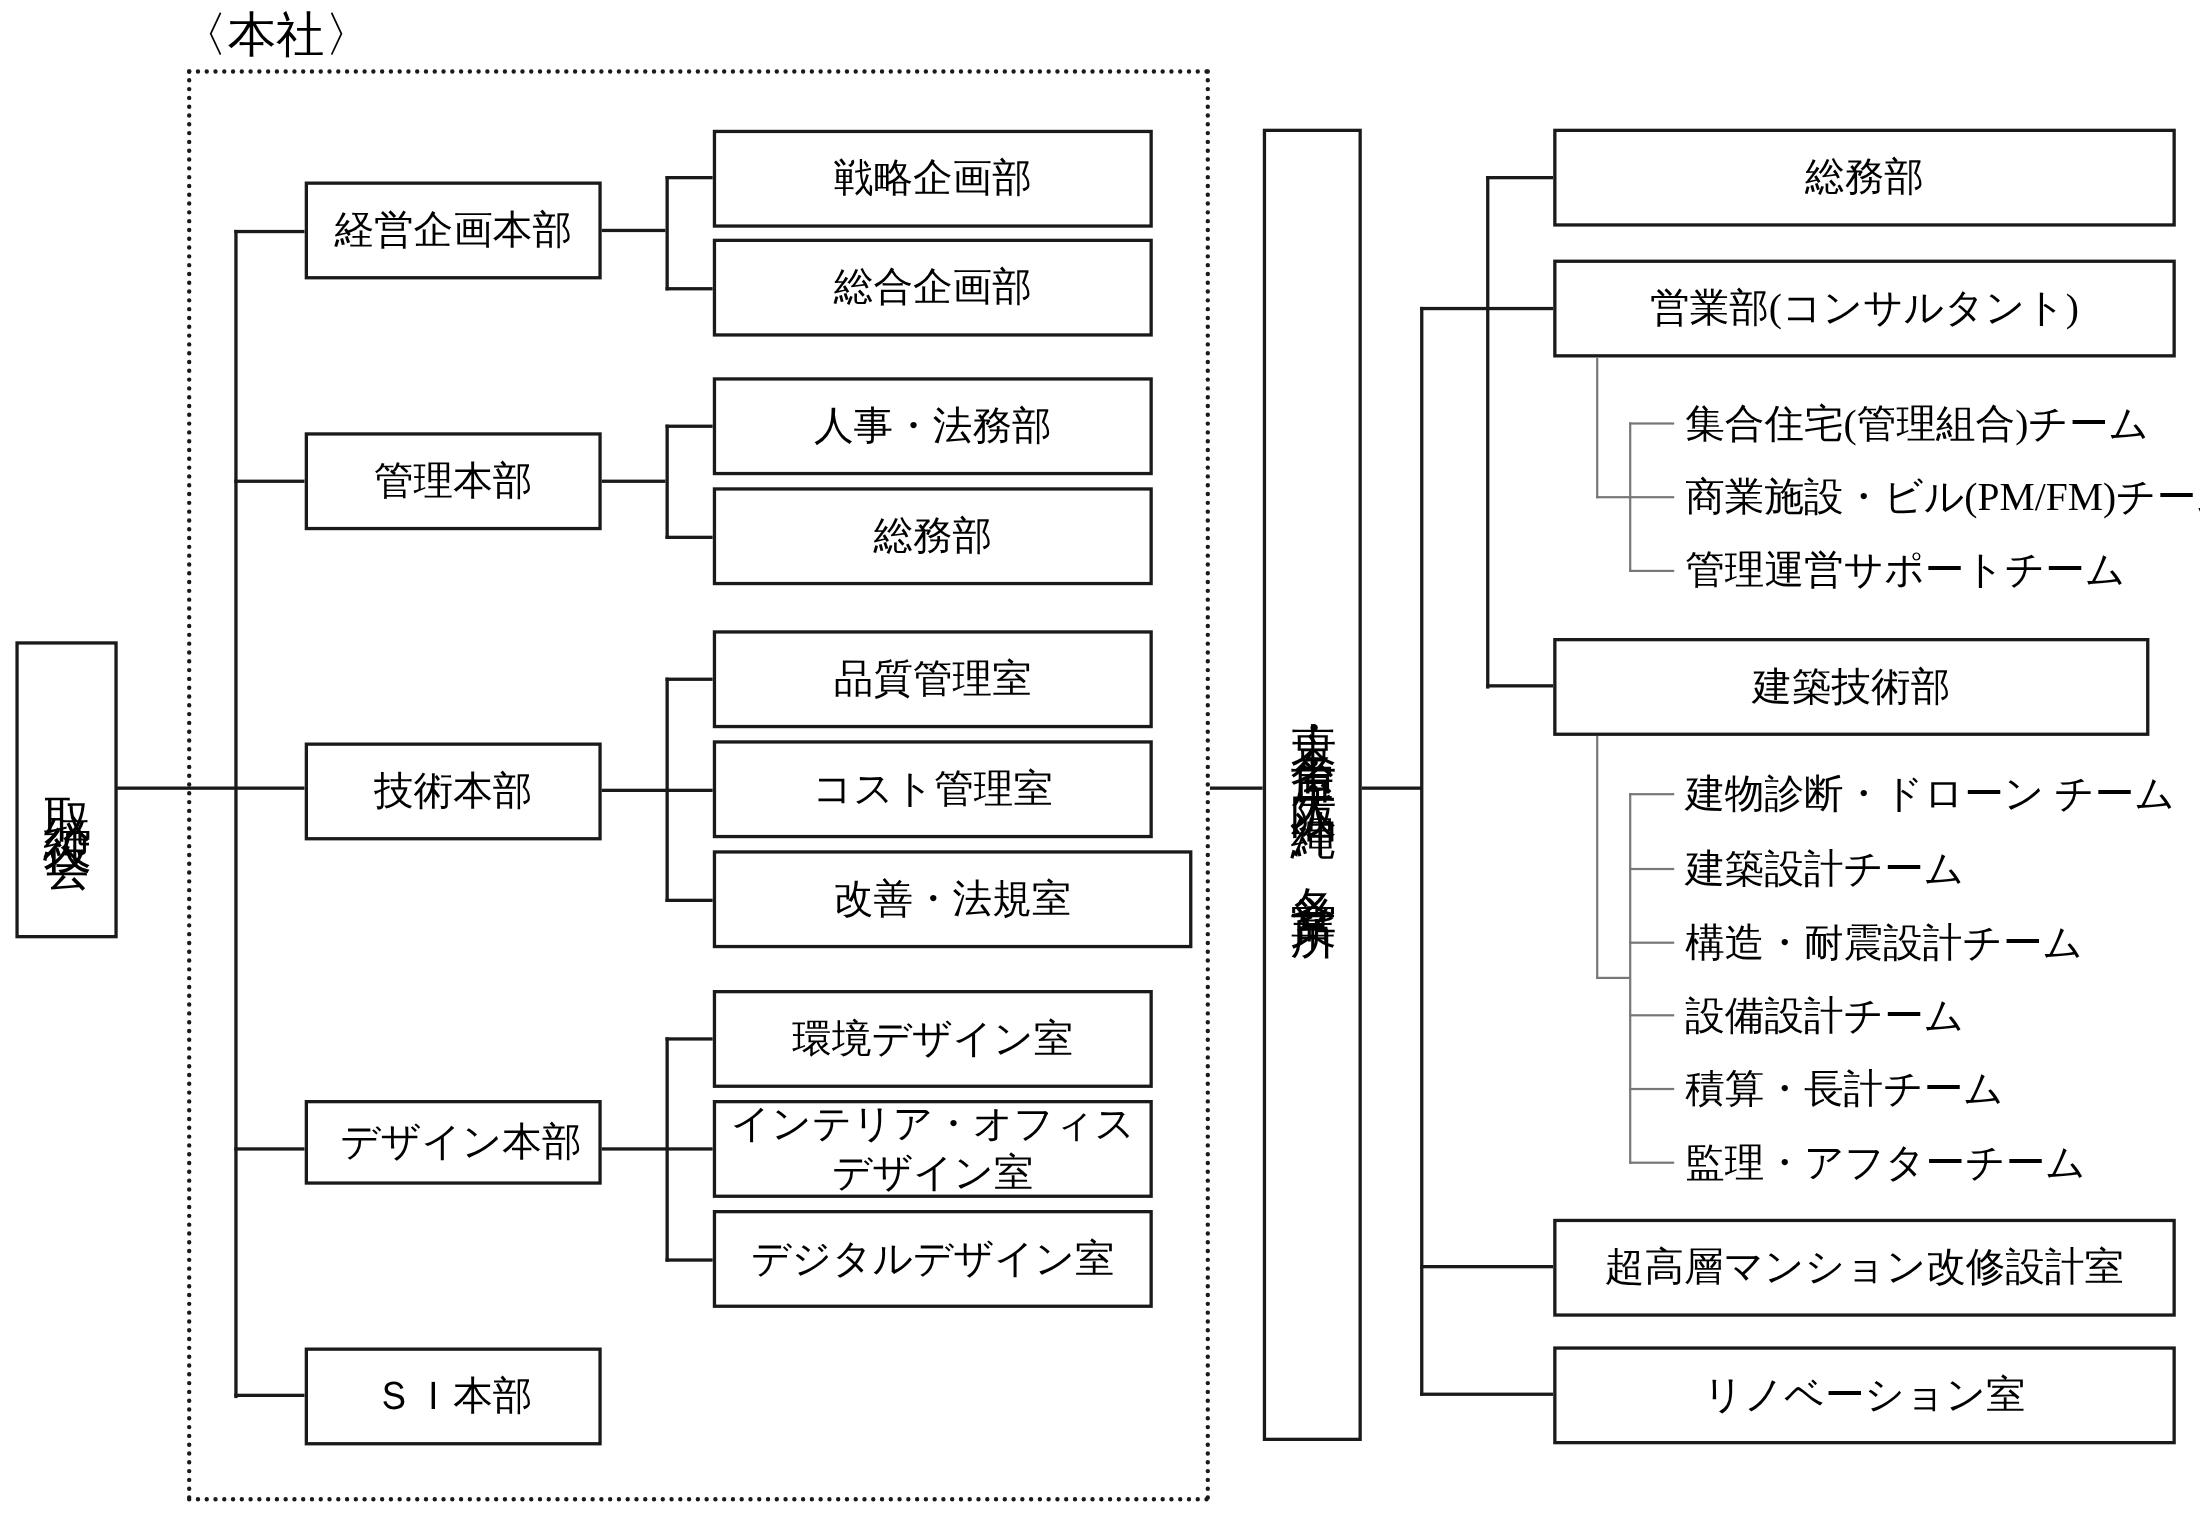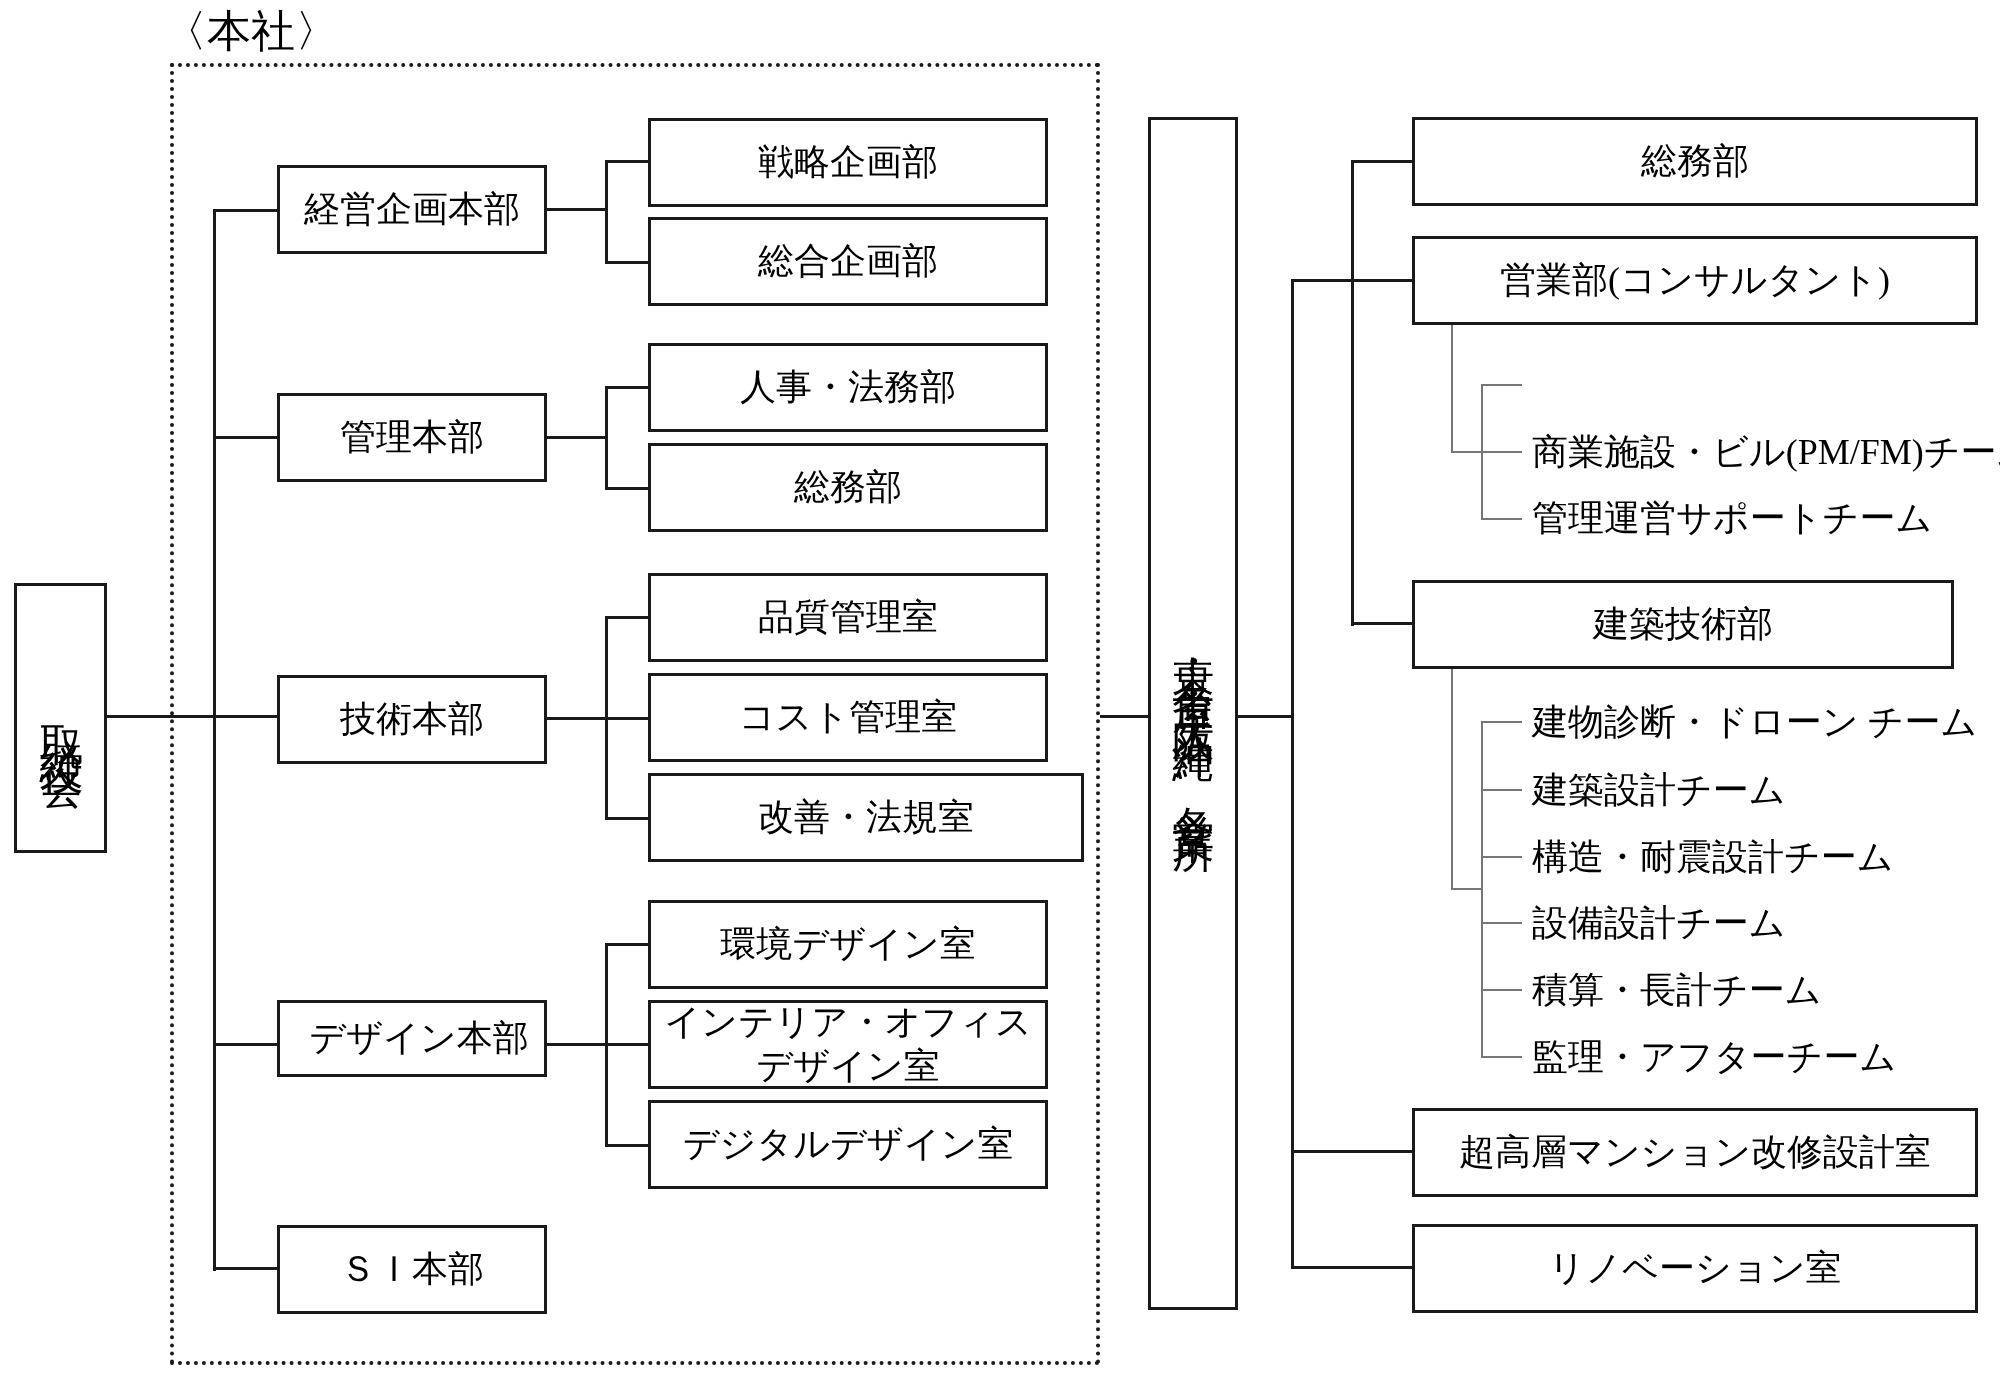--- a/index.html
+++ b/index.html
@@ -104,20 +104,21 @@
   <div class="box" style="left:1412px;top:580px;width:542px;height:89px;">建築技術部</div>
   <div class="box" style="left:1412px;top:1108px;width:566px;height:89px;">超高層マンション改修設計室</div>
   <div class="box" style="left:1412px;top:1224px;width:566px;height:89px;">リノベーション室</div>
 
   <div class="v team" style="left:1451px;top:325px;width:2px;height:128px;"></div>
   <div class="h team" style="left:1451px;top:451px;width:31px;height:2px;"></div>
   <div class="v team" style="left:1481px;top:384px;width:2px;height:136px;"></div>
   <div class="h team" style="left:1481px;top:384px;width:41px;height:2px;"></div>
   <div class="h team" style="left:1481px;top:451px;width:41px;height:2px;"></div>
   <div class="h team" style="left:1481px;top:518px;width:41px;height:2px;"></div>
+  <div class="team-label" style="left:1532px;top:360px;">集合住宅(管理組合)チーム</div>
   <div class="team-label" style="left:1532px;top:427px;">商業施設・ビル(PM/FM)チーム</div>
   <div class="team-label" style="left:1532px;top:493px;">管理運営サポートチーム</div>
 
   <div class="v team" style="left:1451px;top:669px;width:2px;height:221px;"></div>
   <div class="h team" style="left:1451px;top:888px;width:31px;height:2px;"></div>
   <div class="v team" style="left:1481px;top:721px;width:2px;height:337px;"></div>
   <div class="h team" style="left:1481px;top:721px;width:41px;height:2px;"></div>
   <div class="h team" style="left:1481px;top:789px;width:41px;height:2px;"></div>
   <div class="h team" style="left:1481px;top:856px;width:41px;height:2px;"></div>
   <div class="h team" style="left:1481px;top:922px;width:41px;height:2px;"></div>

